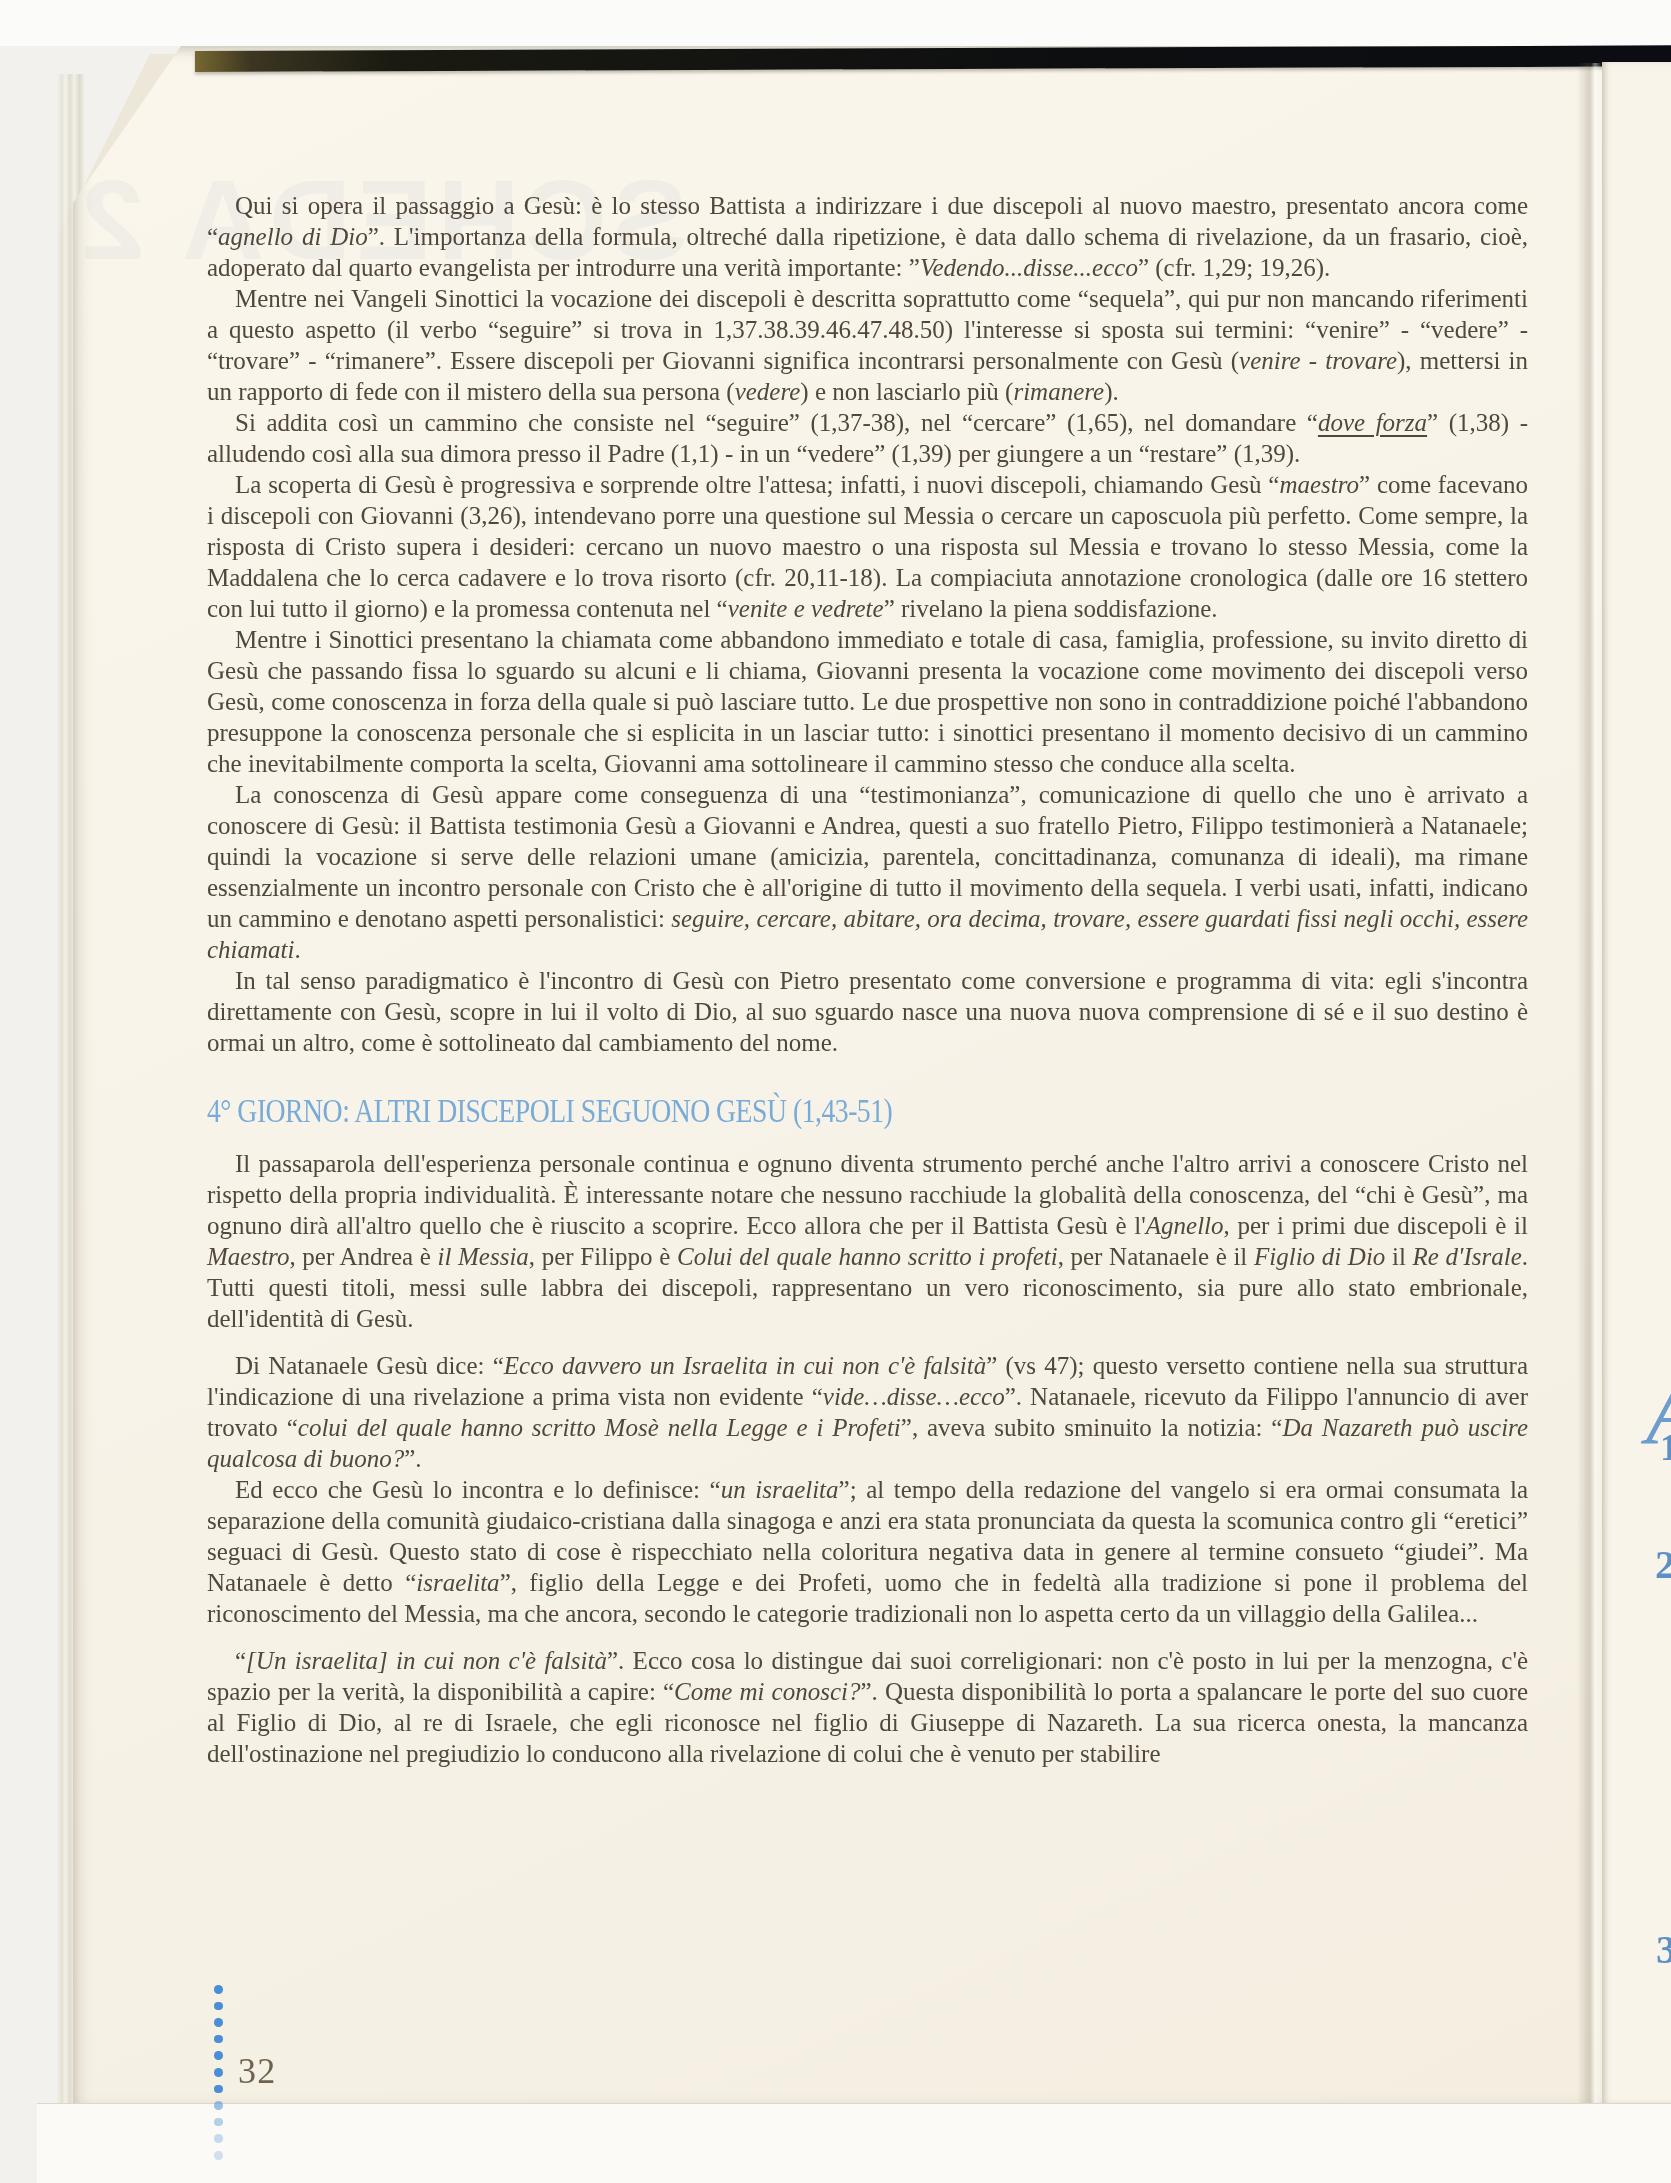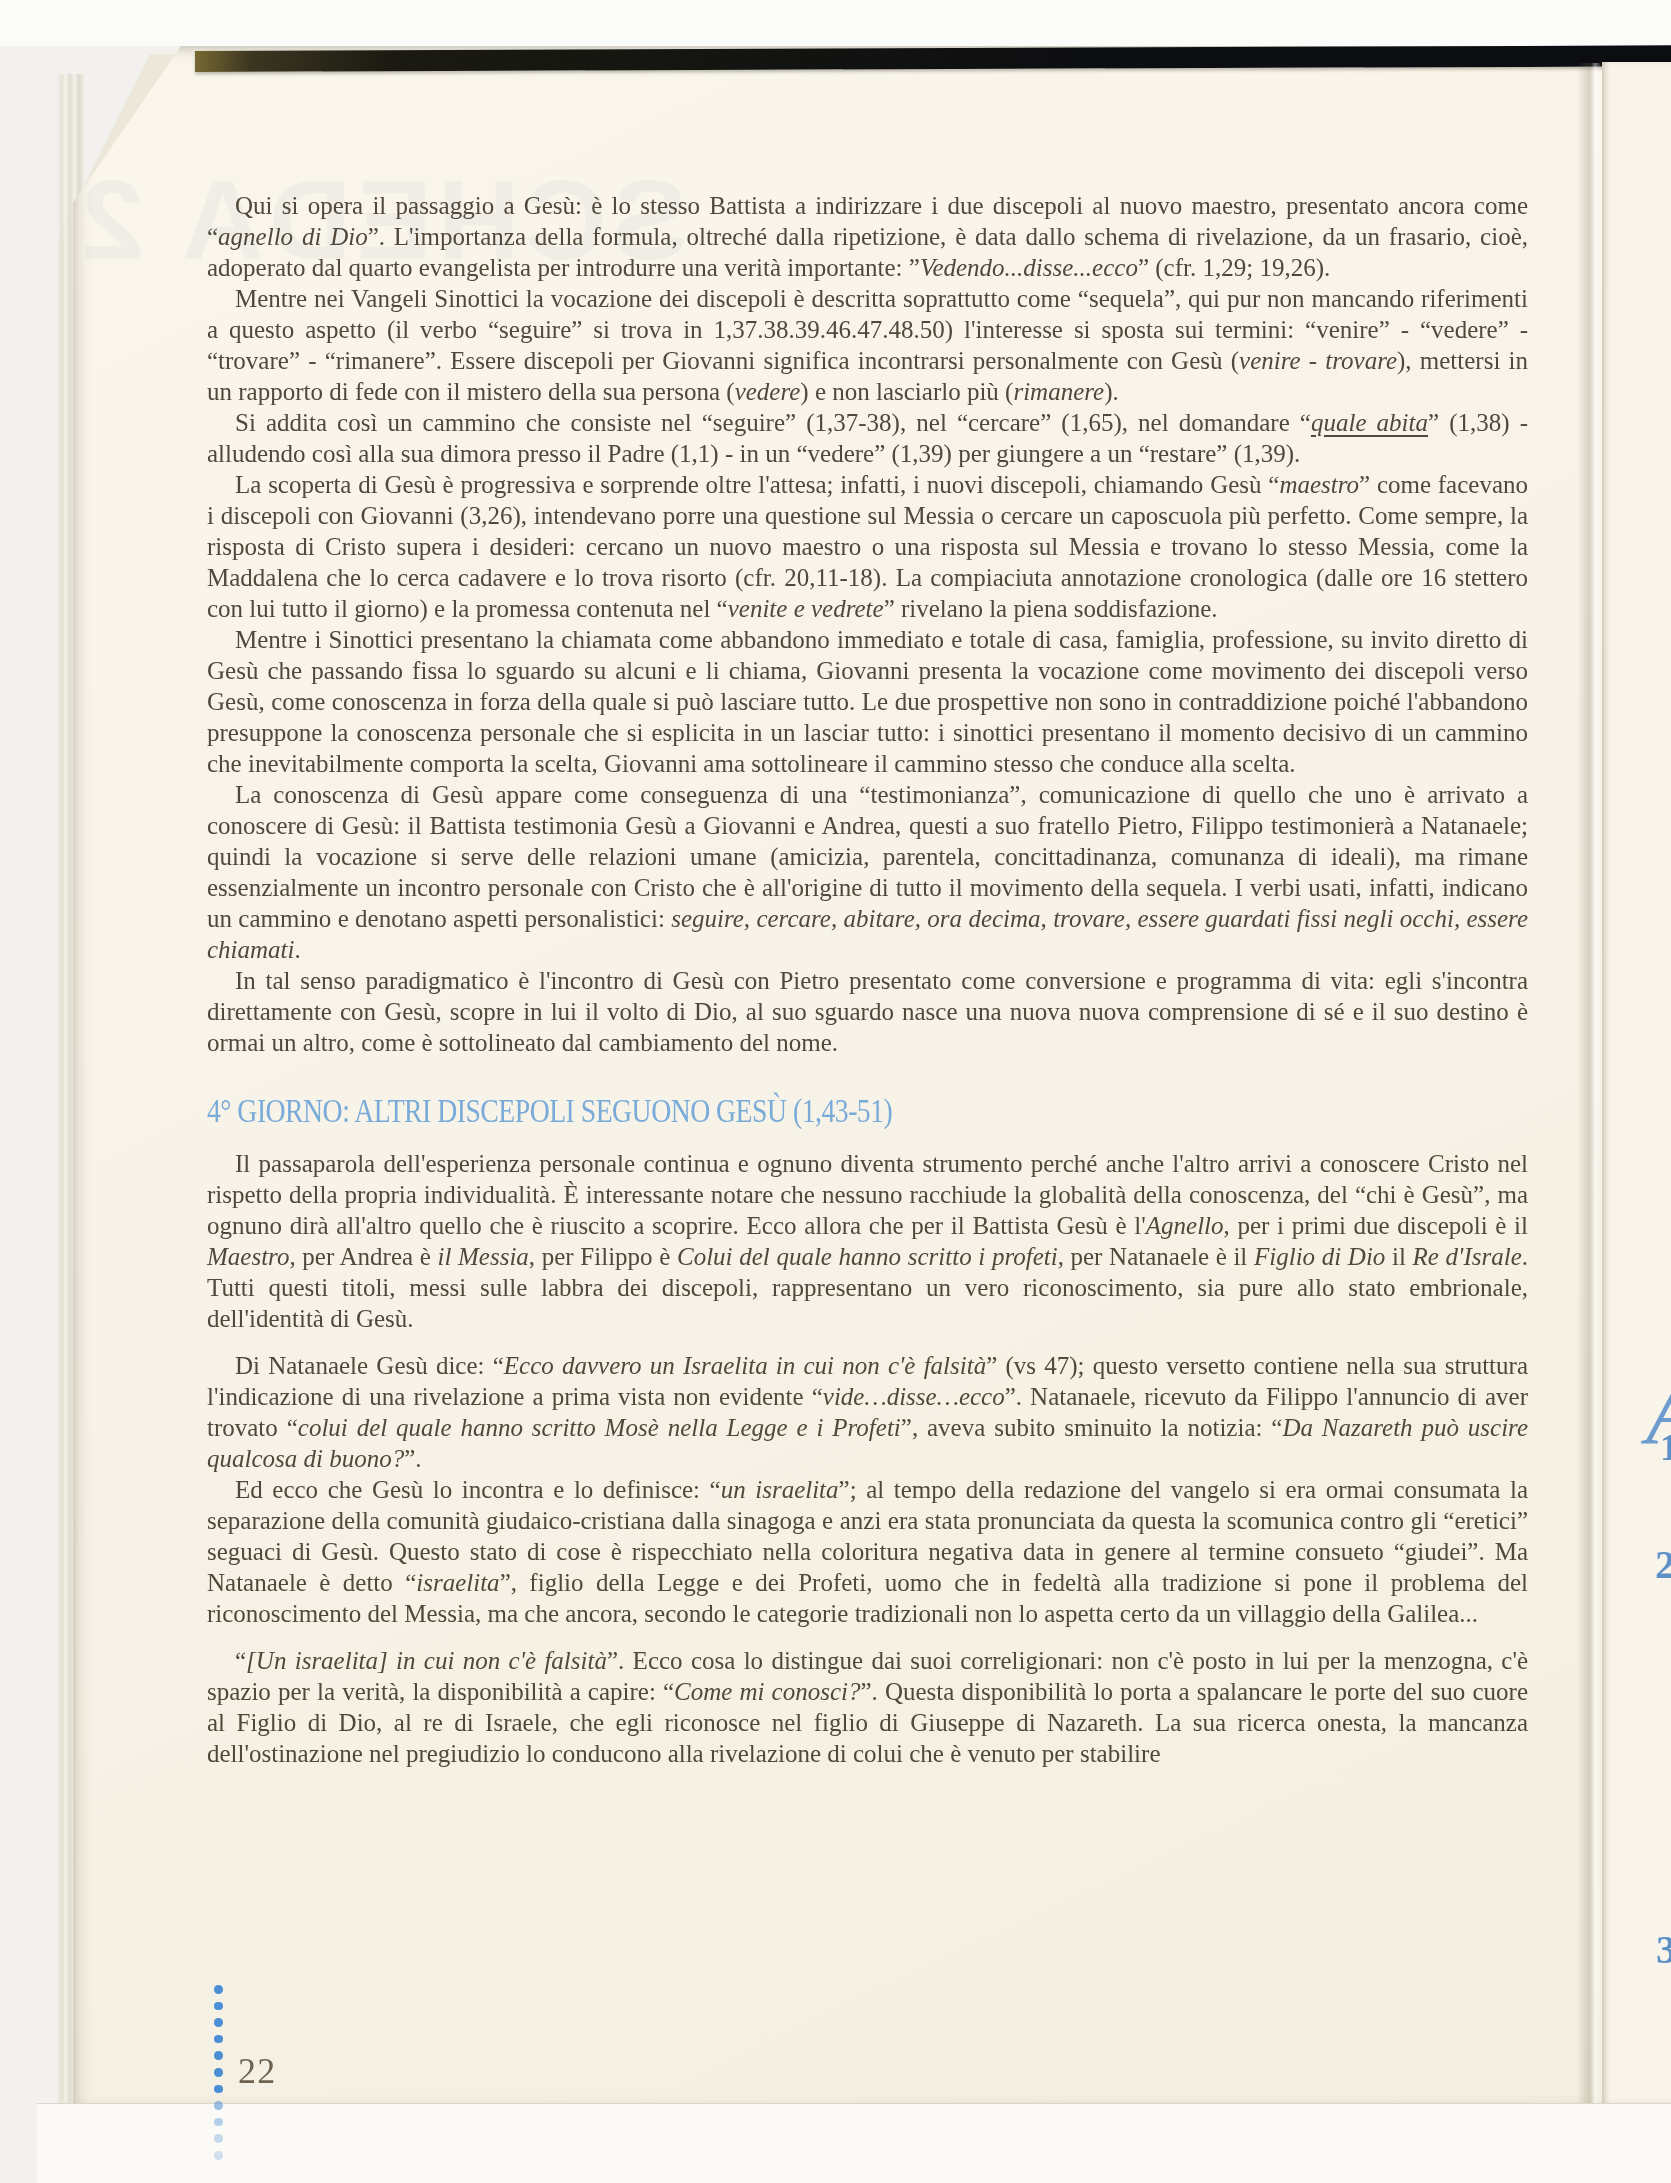--- a/index.html
+++ b/index.html
@@ -107,21 +107,21 @@
 <div class="cover-edge"></div>
 <div class="fold"></div>
 <div class="next-page-sliver"></div>
 <div class="bottom-band"></div>
 
 <div class="ghost">SCHEDA 2</div>
 
 <div class="article">
     <p><span>Qui si opera il passaggio a Gesù: è lo stesso Battista a indirizzare i due discepoli al nuovo maestro, presentato ancora come “</span><em>agnello di Dio</em><span>”. L'importanza della formula, oltreché dalla ripetizione, è data dallo schema di rivelazione, da un frasario, cioè, adoperato dal quarto evangelista per introdurre una verità importante: ”</span><em>Vedendo...disse...ecco</em><span>” (cfr. 1,29; 19,26).</span></p>
     <p><span>Mentre nei Vangeli Sinottici la vocazione dei discepoli è descritta soprattutto come “sequela”, qui pur non mancando riferimenti a questo aspetto (il verbo “seguire” si trova in 1,37.38.39.46.47.48.50) l'interesse si sposta sui termini: “venire” - “vedere” - “trovare” - “rimanere”. Essere discepoli per Giovanni significa incontrarsi personalmente con Gesù (</span><em>venire - trovare</em><span>), mettersi in un rapporto di fede con il mistero della sua persona (</span><em>vedere</em><span>) e non lasciarlo più (</span><em>rimanere</em><span>).</span></p>
-    <p><span>Si addita così un cammino che consiste nel “seguire” (1,37-38), nel “cercare” (1,65), nel domandare “</span><em class="u">quale abita</em><span>” (1,38) - alludendo così alla sua dimora presso il Padre (1,1) - in un “vedere” (1,39) per giungere a un “restare” (1,39).</span></p>
+    <p><span>Si addita così un cammino che consiste nel “seguire” (1,37-38), nel “cercare” (1,65), nel domandare “</span><em class="u">dove forza</em><span>” (1,38) - alludendo così alla sua dimora presso il Padre (1,1) - in un “vedere” (1,39) per giungere a un “restare” (1,39).</span></p>
     <p><span>La scoperta di Gesù è progressiva e sorprende oltre l'attesa; infatti, i nuovi discepoli, chiamando Gesù “</span><em>maestro</em><span>” come facevano i discepoli con Giovanni (3,26), intendevano porre una questione sul Messia o cercare un caposcuola più perfetto. Come sempre, la risposta di Cristo supera i desideri: cercano un nuovo maestro o una risposta sul Messia e trovano lo stesso Messia, come la Maddalena che lo cerca cadavere e lo trova risorto (cfr. 20,11-18). La compiaciuta annotazione cronologica (dalle ore 16 stettero con lui tutto il giorno) e la promessa contenuta nel “</span><em>venite e vedrete</em><span>” rivelano la piena soddisfazione.</span></p>
     <p><span>Mentre i Sinottici presentano la chiamata come abbandono immediato e totale di casa, famiglia, professione, su invito diretto di Gesù che passando fissa lo sguardo su alcuni e li chiama, Giovanni presenta la vocazione come movimento dei discepoli verso Gesù, come conoscenza in forza della quale si può lasciare tutto. Le due prospettive non sono in contraddizione poiché l'abbandono presuppone la conoscenza personale che si esplicita in un lasciar tutto: i sinottici presentano il momento decisivo di un cammino che inevitabilmente comporta la scelta, Giovanni ama sottolineare il cammino stesso che conduce alla scelta.</span></p>
     <p><span>La conoscenza di Gesù appare come conseguenza di una “testimonianza”, comunicazione di quello che uno è arrivato a conoscere di Gesù: il Battista testimonia Gesù a Giovanni e Andrea, questi a suo fratello Pietro, Filippo testimonierà a Natanaele; quindi la vocazione si serve delle relazioni umane (amicizia, parentela, concittadinanza, comunanza di ideali), ma rimane essenzialmente un incontro personale con Cristo che è all'origine di tutto il movimento della sequela. I verbi usati, infatti, indicano un cammino e denotano aspetti personalistici: </span><em>seguire, cercare, abitare, ora decima, trovare, essere guardati fissi negli occhi, essere chiamati</em><span>.</span></p>
     <p><span>In tal senso paradigmatico è l'incontro di Gesù con Pietro presentato come conversione e programma di vita: egli s'incontra direttamente con Gesù, scopre in lui il volto di Dio, al suo sguardo nasce una nuova nuova comprensione di sé e il suo destino è ormai un altro, come è sottolineato dal cambiamento del nome.</span></p>
     <h2><span>4° GIORNO: ALTRI DISCEPOLI SEGUONO GESÙ (1,43-51)</span></h2>
     <p><span>Il passaparola dell'esperienza personale continua e ognuno diventa strumento perché anche l'altro arrivi a conoscere Cristo nel rispetto della propria individualità. È interessante notare che nessuno racchiude la globalità della conoscenza, del “chi è Gesù”, ma ognuno dirà all'altro quello che è riuscito a scoprire. Ecco allora che per il Battista Gesù è l'</span><em>Agnello</em><span>, per i primi due discepoli è il </span><em>Maestro</em><span>, per Andrea è </span><em>il Messia</em><span>, per Filippo è </span><em>Colui del quale hanno scritto i profeti</em><span>, per Natanaele è il </span><em>Figlio di Dio</em><span> il </span><em>Re d'Israle</em><span>. Tutti questi titoli, messi sulle labbra dei discepoli, rappresentano un vero riconoscimento, sia pure allo stato embrionale, dell'identità di Gesù.</span></p>
     <p class="gap"><span>Di Natanaele Gesù dice: “</span><em>Ecco davvero un Israelita in cui non c'è falsità</em><span>” (vs 47); questo versetto contiene nella sua struttura l'indicazione di una rivelazione a prima vista non evidente “</span><em>vide…disse…ecco</em><span>”. Natanaele, ricevuto da Filippo l'annuncio di aver trovato “</span><em>colui del quale hanno scritto Mosè nella Legge e i Profeti</em><span>”, aveva subito sminuito la notizia: “</span><em>Da Nazareth può uscire qualcosa di buono?</em><span>”.</span></p>
     <p><span>Ed ecco che Gesù lo incontra e lo definisce: “</span><em>un israelita</em><span>”; al tempo della redazione del vangelo si era ormai consumata la separazione della comunità giudaico-cristiana dalla sinagoga e anzi era stata pronunciata da questa la scomunica contro gli “eretici” seguaci di Gesù. Questo stato di cose è rispecchiato nella coloritura negativa data in genere al termine consueto “giudei”. Ma Natanaele è detto “</span><em>israelita</em><span>”, figlio della Legge e dei Profeti, uomo che in fedeltà alla tradizione si pone il problema del riconoscimento del Messia, ma che ancora, secondo le categorie tradizionali non lo aspetta certo da un villaggio della Galilea...</span></p>
     <p class="gap"><span>“</span><em>[Un israelita] in cui non c'è falsità</em><span>”. Ecco cosa lo distingue dai suoi correligionari: non c'è posto in lui per la menzogna, c'è spazio per la verità, la disponibilità a capire: “</span><em>Come mi conosci?</em><span>”. Questa disponibilità lo porta a spalancare le porte del suo cuore al Figlio di Dio, al re di Israele, che egli riconosce nel figlio di Giuseppe di Nazareth. La sua ricerca onesta, la mancanza dell'ostinazione nel pregiudizio lo conducono alla rivelazione di colui che è venuto per stabilire</span></p>
   </div>
@@ -132,20 +132,20 @@
     <div class="dot"></div>
     <div class="dot"></div>
     <div class="dot"></div>
     <div class="dot"></div>
     <div class="dot"></div>
     <div class="dot"></div>
     <div class="dot"></div>
     <div class="dot"></div>
     <div class="dot"></div>
   </div>
-<div class="page-number">22</div>
+<div class="page-number">32</div>
 <div>
     <div class="edge-glyph g0">A</div>
     <div class="edge-glyph g1">1</div>
     <div class="edge-glyph g2">2</div>
     <div class="edge-glyph g3">3</div>
   </div>
 
 
 </body></html>

